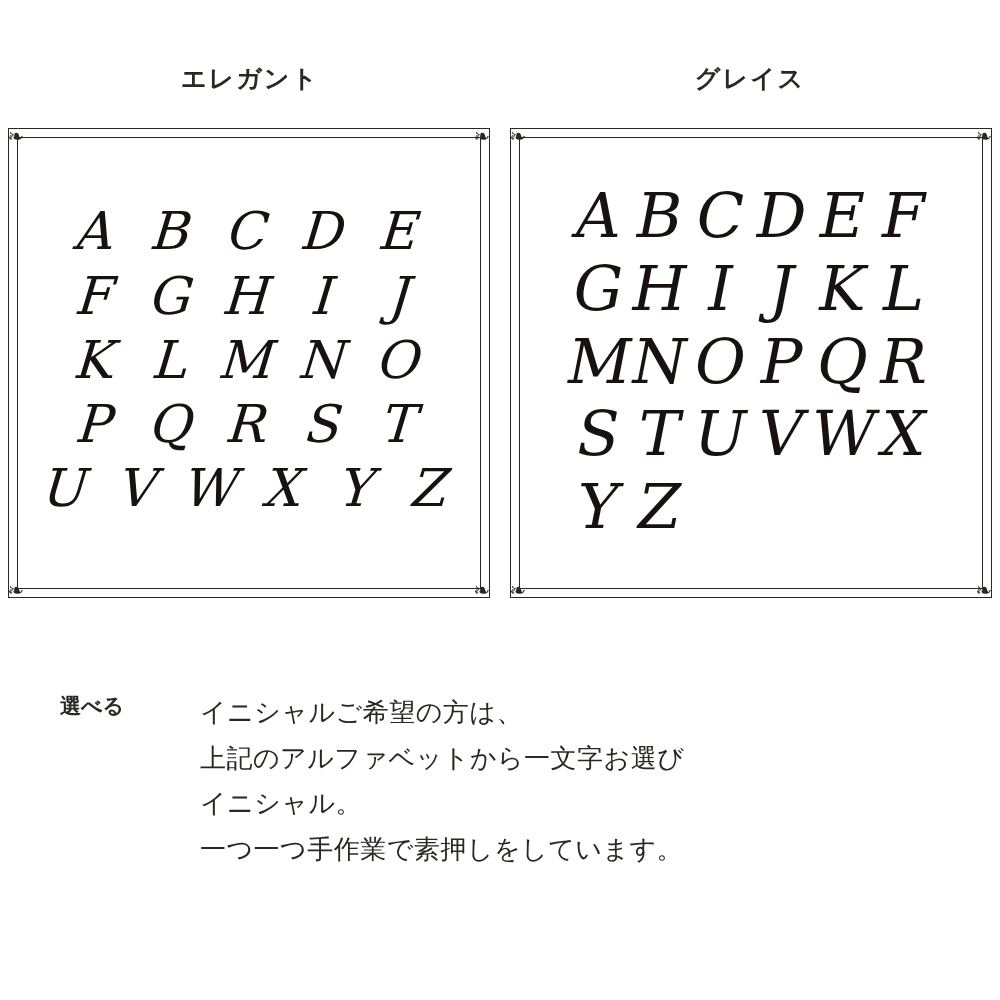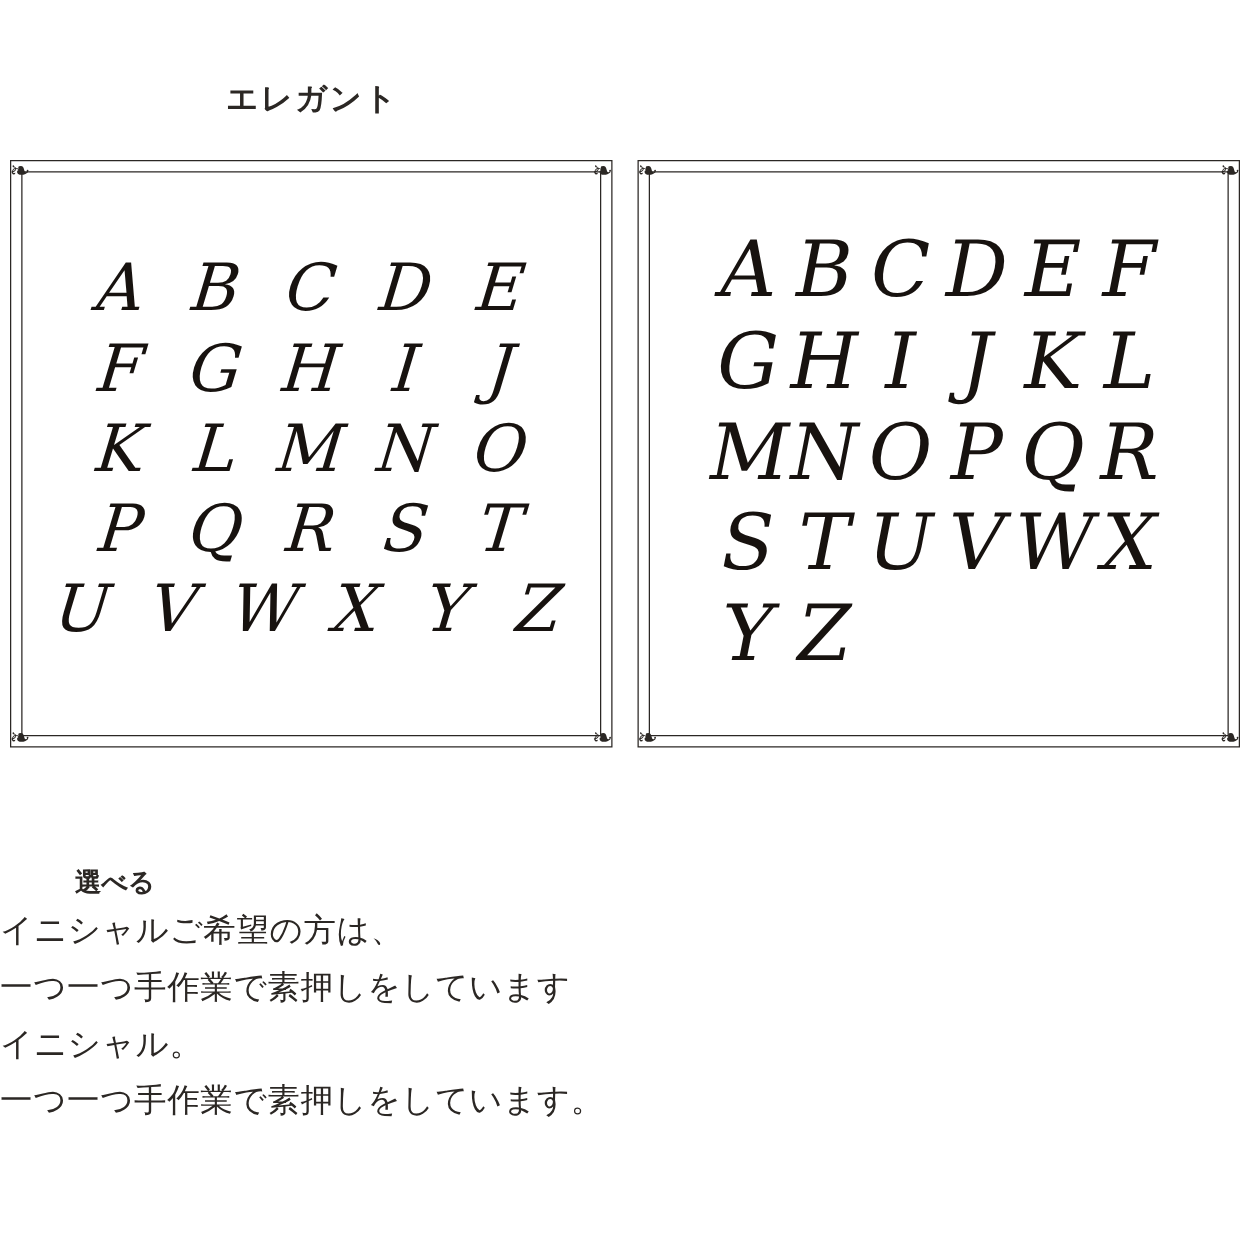--- a/index.html
+++ b/index.html
@@ -127,21 +127,20 @@
   }
 
   
   .note {
     position: absolute;
     top: 690px;
     left: 0;
     width: 1000px;
     display: flex;
     align-items: flex-start;
-    flex-direction: column;
   }
   .note-label {
     width: 200px;
     padding-left: 60px;
     box-sizing: border-box;
     font-size: 21px;
     font-weight: 700;
     line-height: 1.55;
     color: #2b2724;
     text-align: left;
@@ -158,20 +157,21 @@
   }
   .note-body p { margin: 0; }
 </style>
 </head>
 <body>
 
 <div class="page">
 
   <div class="headings">
     <div class="heading-cell">エレガント</div>
+    <div class="heading-cell">グレイス</div>
   </div>
 
   <div class="panels">
 
     <div class="panel">
       <div class="panel-frame-outer"></div>
       <div class="panel-frame-inner"></div>
       <div class="corner tl">❧</div>
       <div class="corner tr">❧</div>
       <div class="corner bl">❧</div>
@@ -272,19 +272,19 @@
     </div>
 
   </div>
 
   <div class="note">
     <div class="note-label">
       <div>選べる</div>
     </div>
     <div class="note-body">
       <p>イニシャルご希望の方は、</p>
-      <p>一つ一つ手作業で素押しをしています</p>
+      <p>上記のアルファベットから一文字お選び</p>
       <p>イニシャル。</p>
       <p>一つ一つ手作業で素押しをしています。</p>
     </div>
   </div>
 
 </div>
 
 </body></html>

